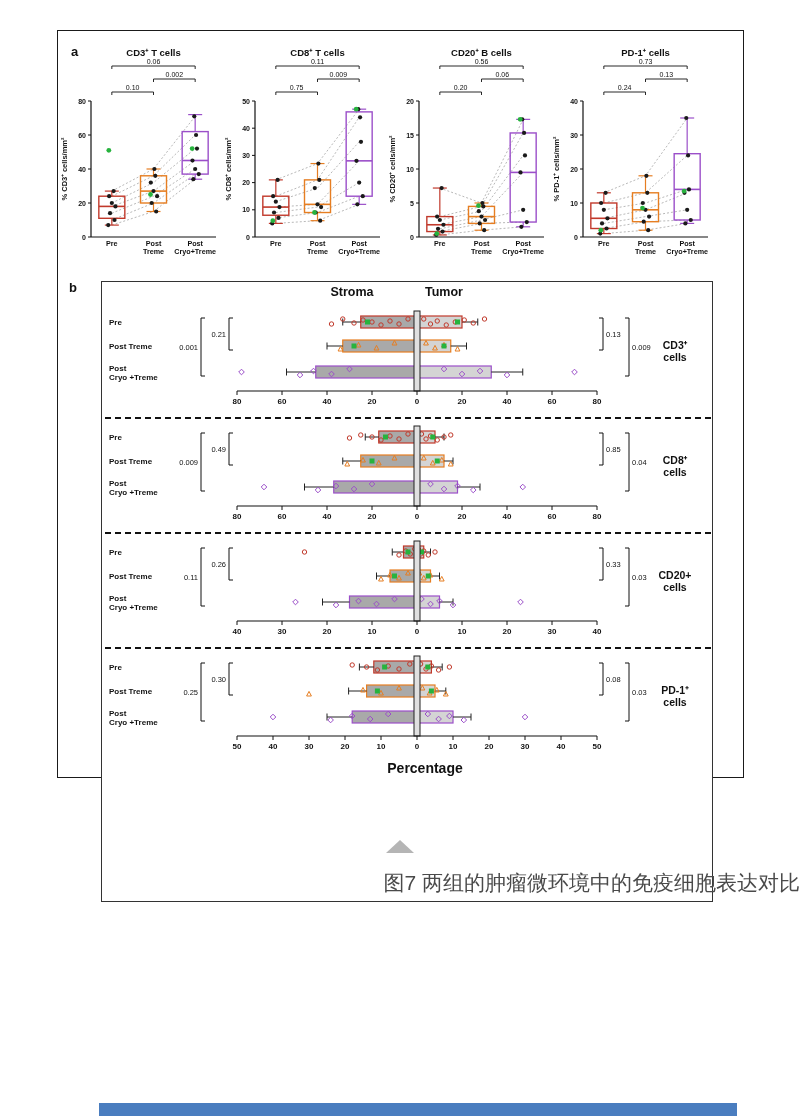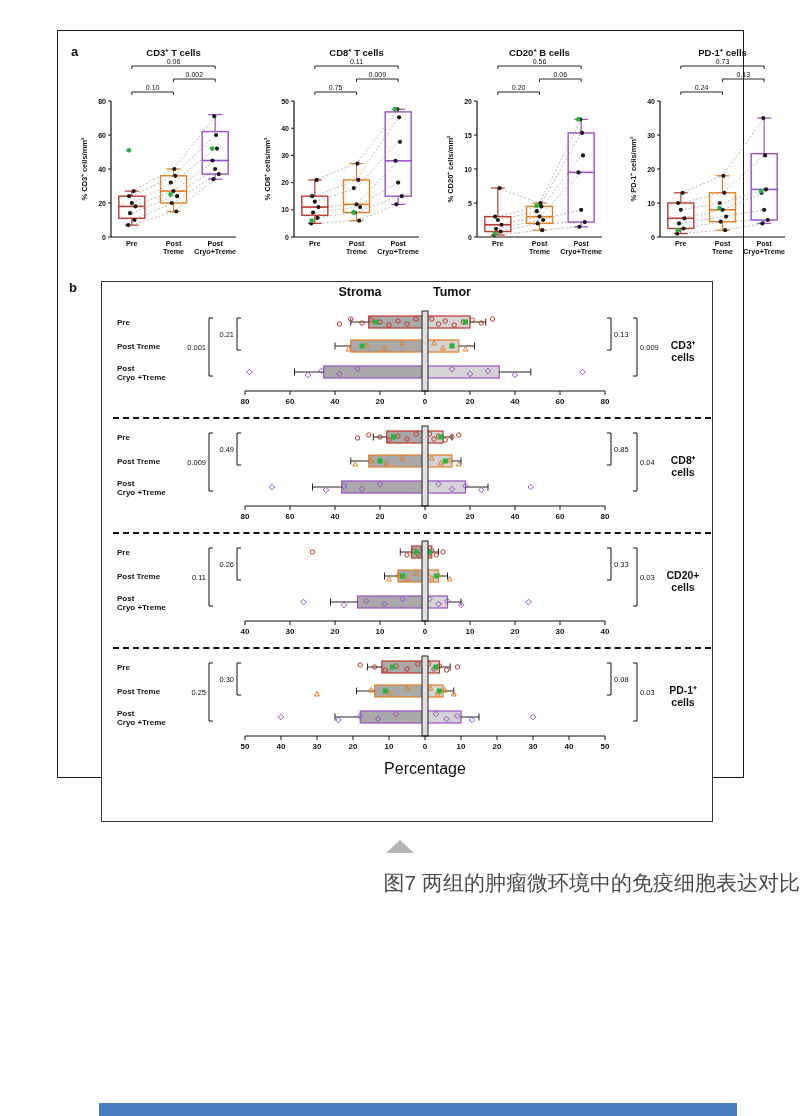--- a/index.html
+++ b/index.html
@@ -3,30 +3,30 @@
 <meta charset="utf-8">
 <style>
   *{margin:0;padding:0;box-sizing:border-box}
   html,body{background:#fff}
   body{width:800px;height:1116px;font-family:"Liberation Sans",sans-serif}
   .page{position:relative;width:800px;height:1116px;background:#fff;overflow:hidden}
   .figure{position:absolute;left:57px;top:30px;width:687px;height:748px;border:1.5px solid #1a1a1a;background:#fff}
   .panel-label{position:absolute;font-weight:700;font-size:13px;color:#111}
   .panel-label.a{left:13px;top:13px}
   .panel-label.b{left:11px;top:249px}
-  .panel-a{position:absolute;left:20px;top:14px;display:flex;gap:20px}
-  .panel-b{position:absolute;left:43px;top:250px;width:612px;height:541px;border:1.5px solid #333;padding:3px 1px 0 11px;background:#fff}
+  .panel-a{position:absolute;left:0;top:14px;display:flex;gap:1px}
+  .panel-b{position:absolute;left:43px;top:250px;width:612px;height:621px;border:1.5px solid #333;padding:3px 1px 0 3px;background:#fff}
   .pb-header{position:relative;height:20px}
   .pb-header span{position:absolute;transform:translateX(-50%);font-weight:700;font-size:12.5px;color:#111}
   .pb-header .stroma{left:247px}
   .pb-header .tumor{left:339px}
   .pb-section{margin-top:2px}
   .pb-section + .pb-section{border-top:2px dashed #111;margin-top:4px;padding-top:3px}
   .pb-xlabel{position:relative;height:18px;margin-top:2px}
-  .pb-xlabel span{position:absolute;left:312px;transform:translateX(-50%);font-weight:400;font-size:16px;color:#111}
+  .pb-xlabel span{position:absolute;left:320px;transform:translateX(-50%);font-weight:700;font-size:14px;color:#111}
   .collapse-arrow{position:absolute;left:50%;top:840px;transform:translateX(-50%);width:0;height:0;
     border-left:14px solid transparent;border-right:14px solid transparent;border-bottom:13px solid #b5b5b5;cursor:pointer}
   .caption{position:absolute;left:0;top:866px;width:100%;text-align:right;color:#4a4a4a;font-size:21px;line-height:33px}
   .bottom-bar{position:absolute;left:99px;top:1103px;width:638px;height:13px;background:#4a7dbf}
   svg{display:block}
   svg text{font-family:"Liberation Sans",sans-serif}
 </style>
 </head>
 <body>
 

